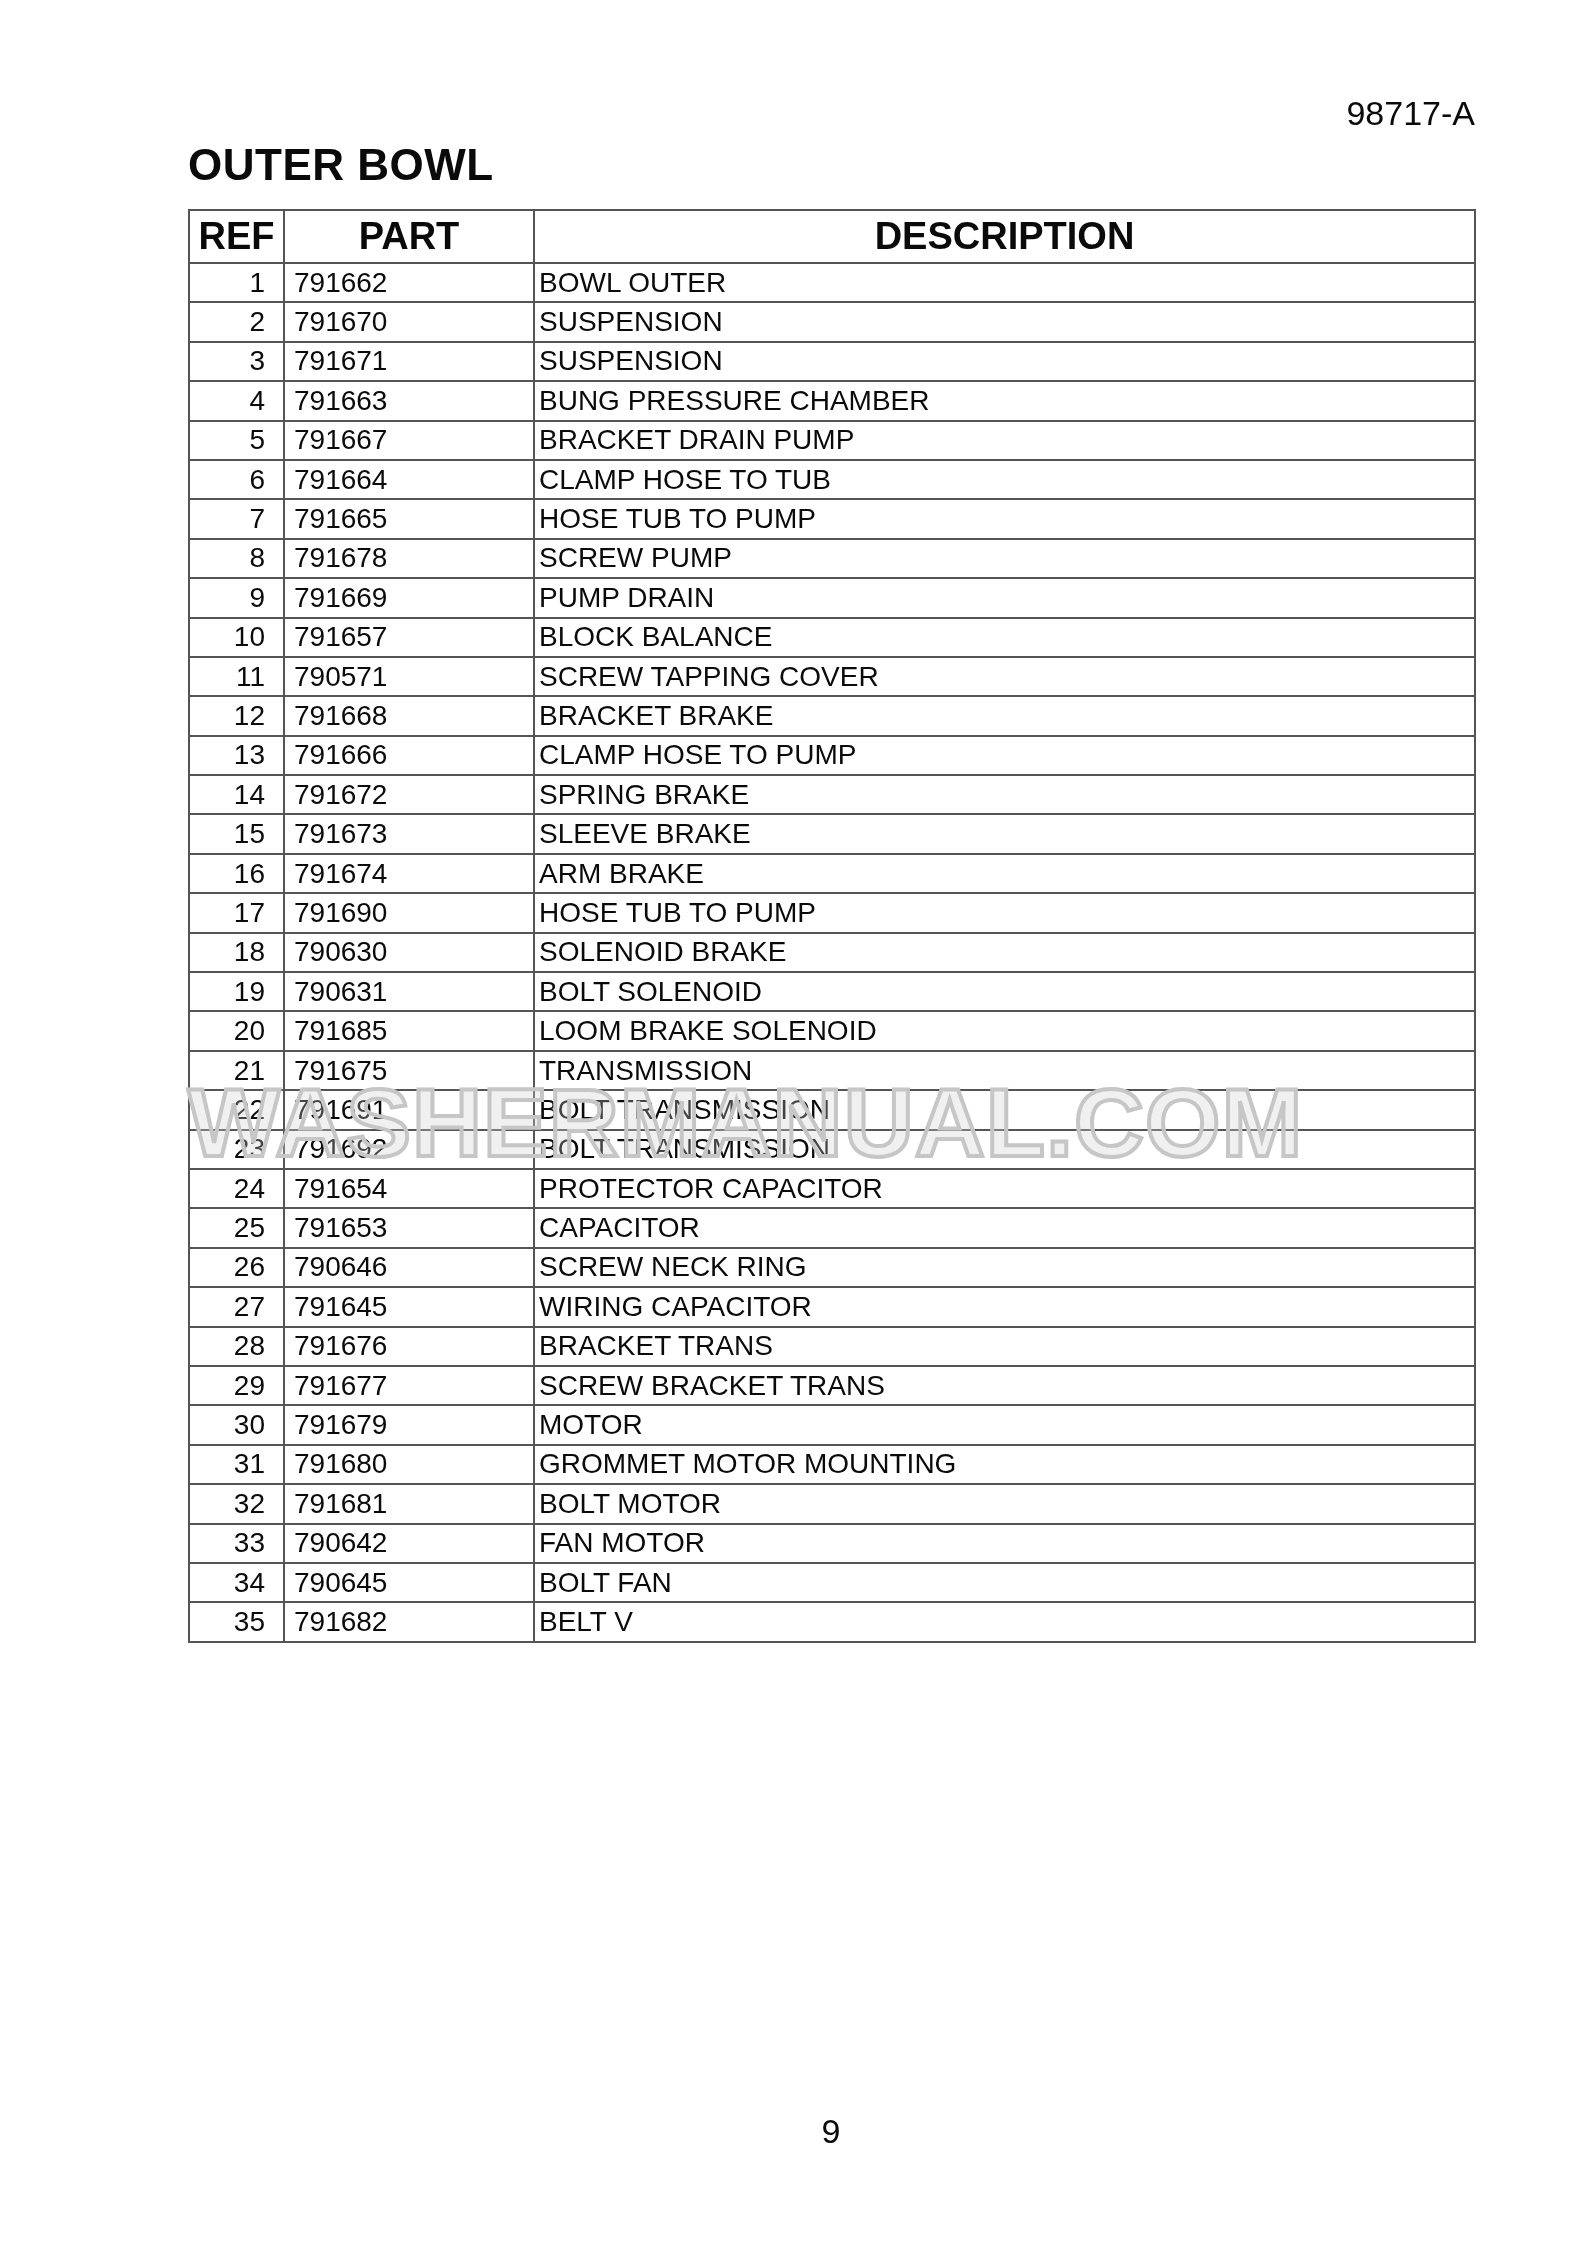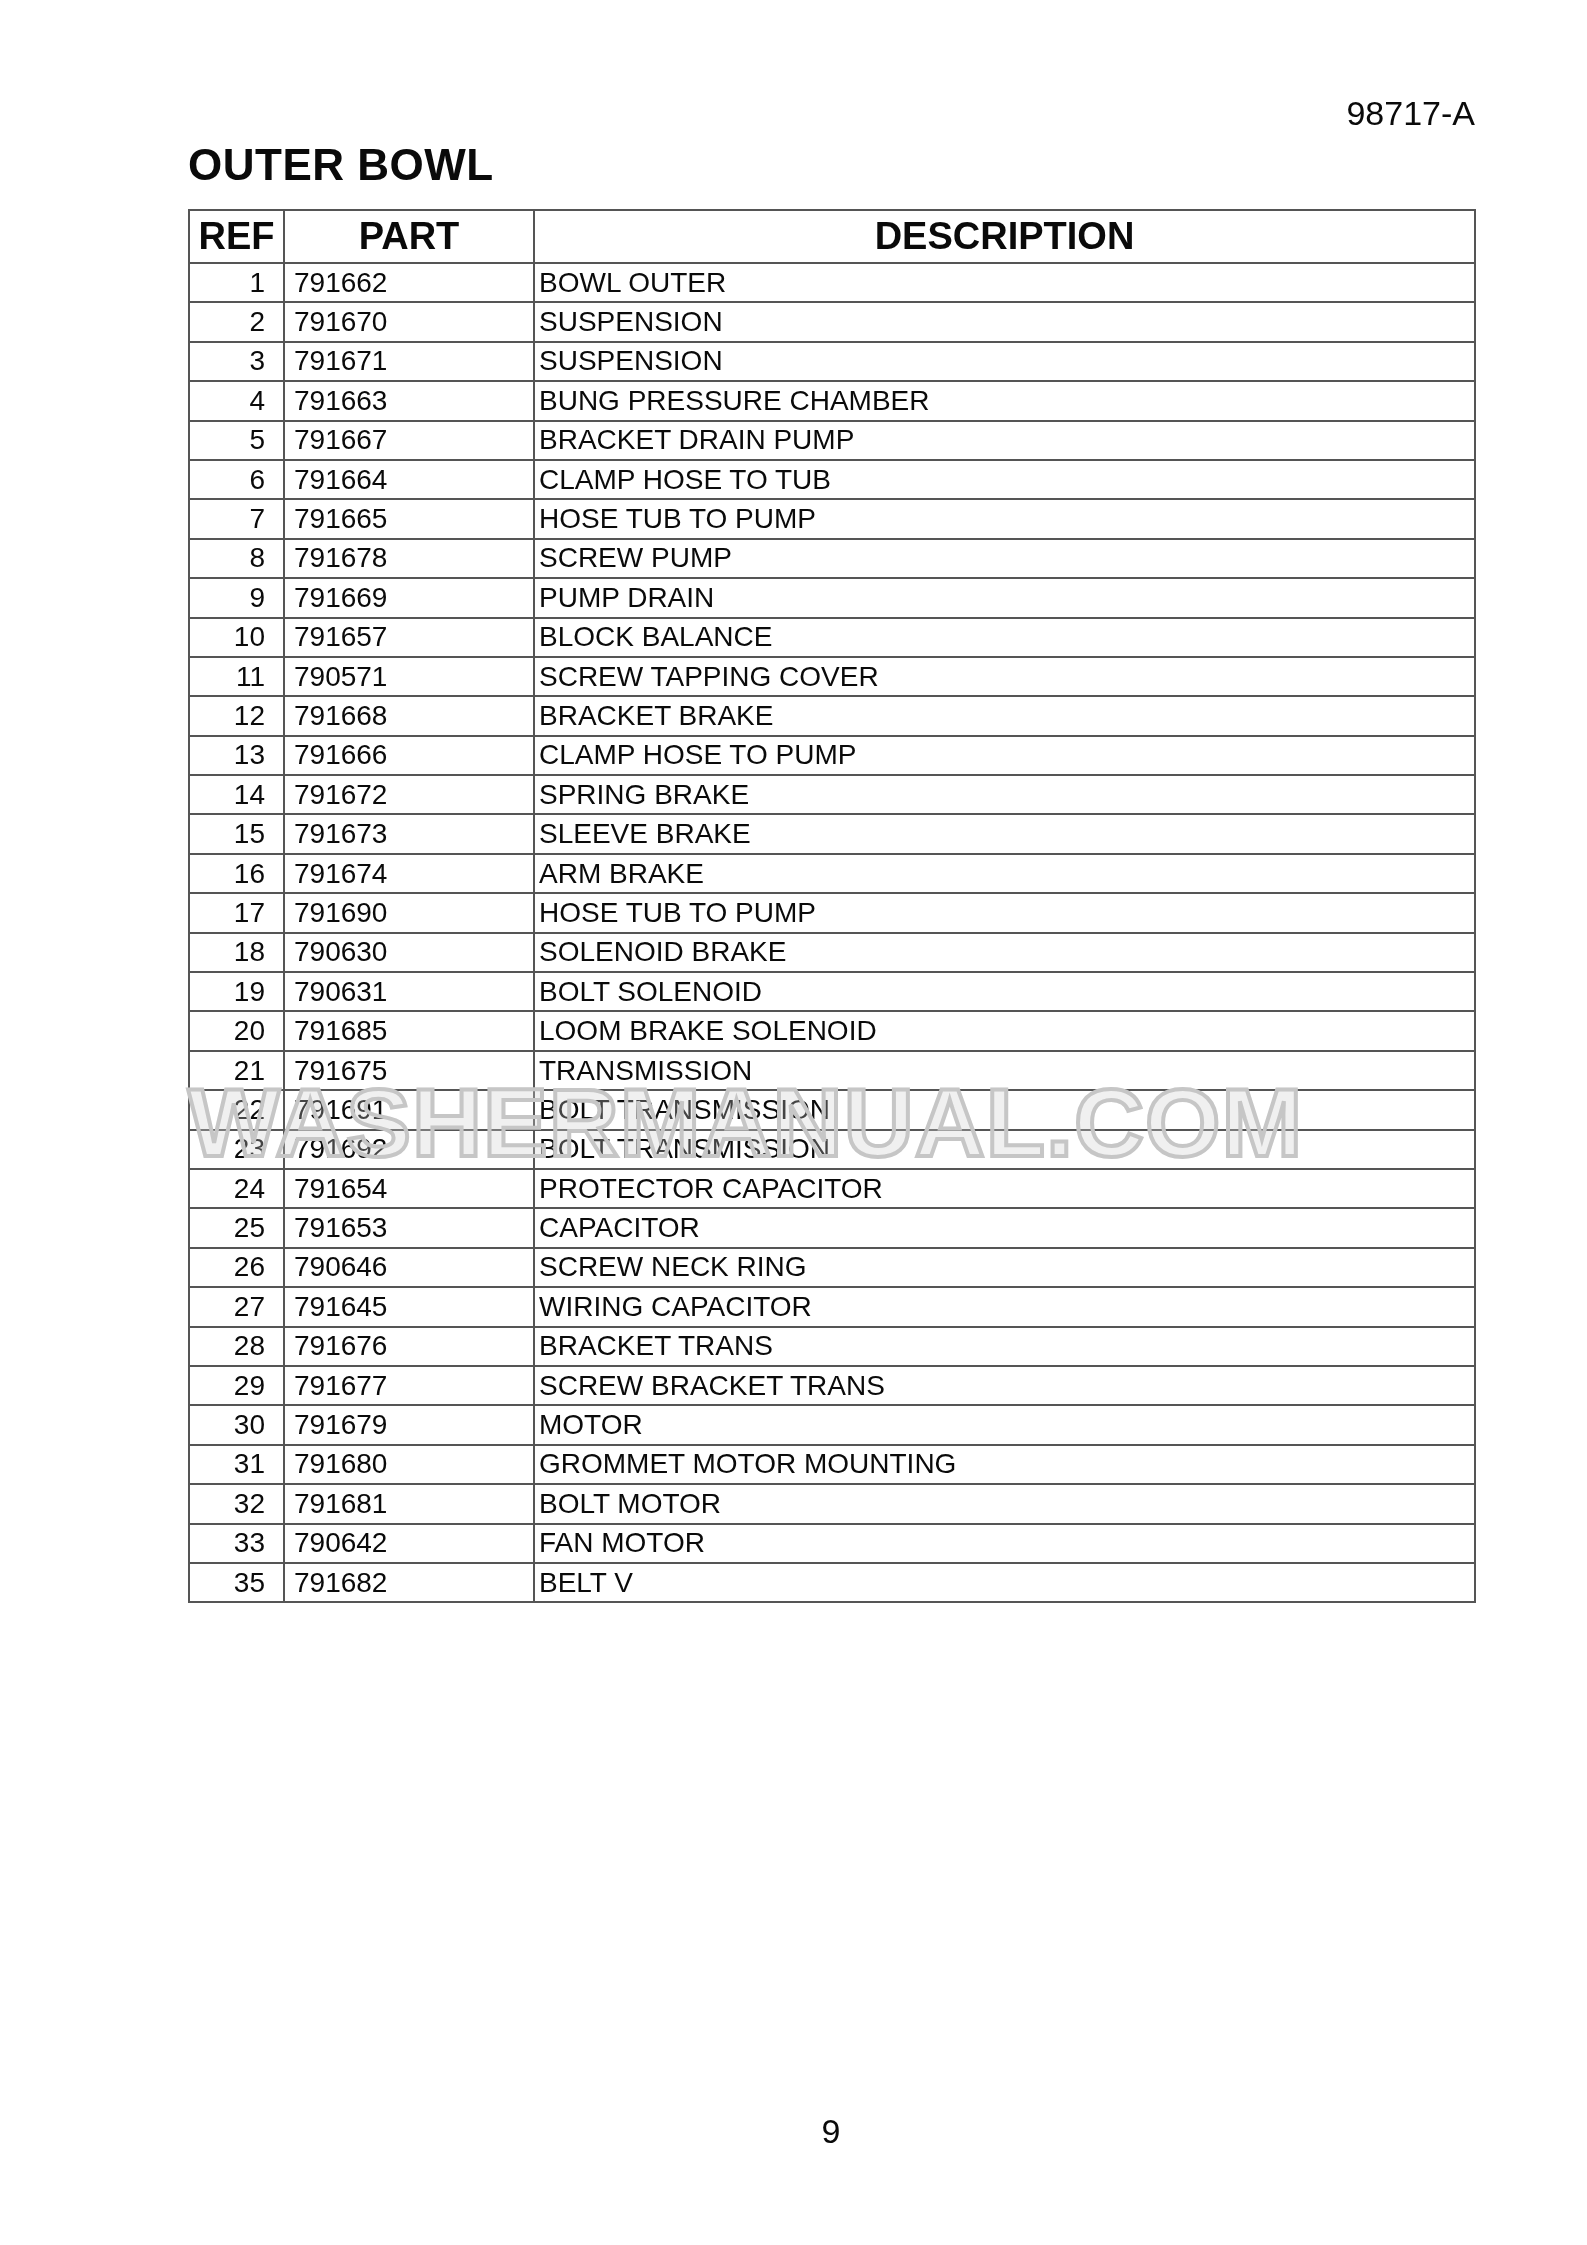--- a/index.html
+++ b/index.html
@@ -287,20 +287,25 @@
           <td>32</td>
           <td>791681</td>
           <td>BOLT MOTOR</td>
         </tr>
         <tr>
           <td>33</td>
           <td>790642</td>
           <td>FAN MOTOR</td>
         </tr>
         <tr>
+          <td>34</td>
+          <td>790645</td>
+          <td>BOLT FAN</td>
+        </tr>
+        <tr>
           <td>35</td>
           <td>791682</td>
           <td>BELT V</td>
         </tr>
       </tbody>
   </table>
 
   <div class="watermark">WASHERMANUAL.COM</div>
 
   <div class="page-number">9</div>

